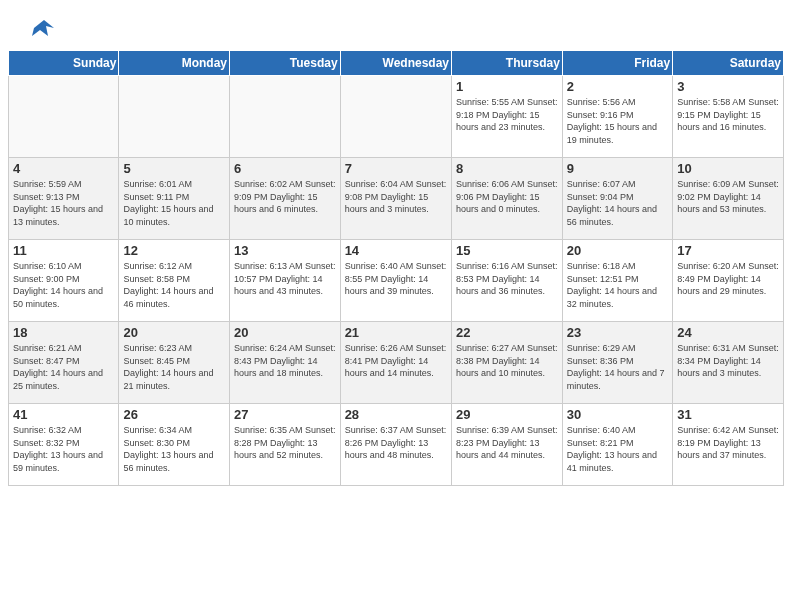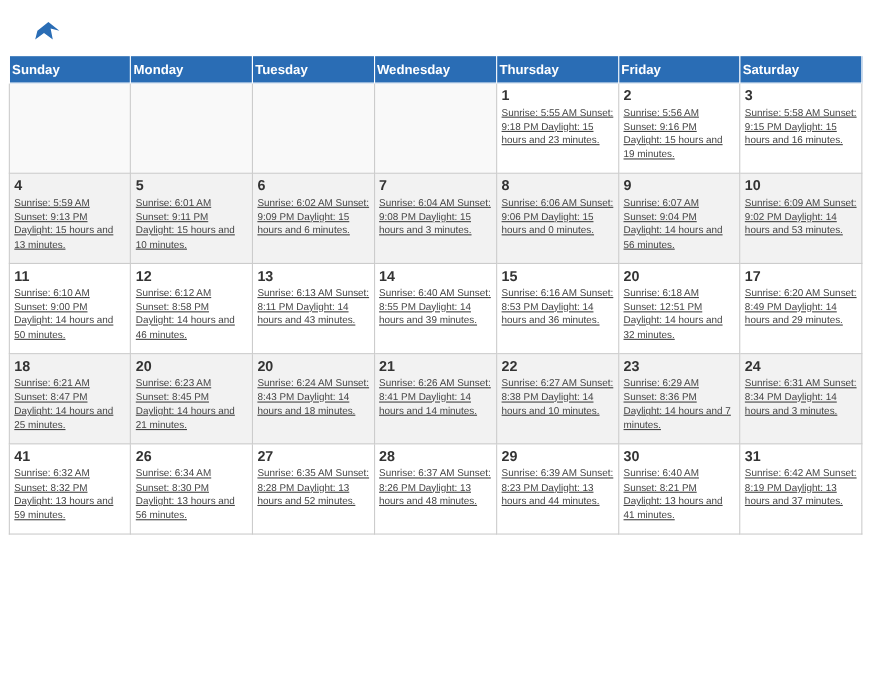--- a/index.html
+++ b/index.html
@@ -11,28 +11,28 @@
     .logo-text-general { font-size: 18px; font-weight: bold; color: #333; }
     .logo-text-blue { font-size: 18px; font-weight: bold; color: #2a6db5; }
     .logo-icon { width: 28px; height: 22px; margin-left: 2px; }
 
     .title-block { text-align: right; }
     .month-year { font-size: 36px; color: #333; font-weight: 300; }
     .location { font-size: 15px; color: #555; }
 
     .calendar { width: 100%; border-collapse: collapse; margin: 0 0 0 0; }
 
-    .day-header { background: #2a6db5; color: #fff; text-align: left; font-size: 12px; font-weight: bold; padding: 5px 2px; border: 1px solid #fff; }
+    .day-header { background: #2a6db5; color: #fff; text-align: right; font-size: 12px; font-weight: bold; padding: 5px 2px; border: 1px solid #fff; }
 
     .cal-cell { vertical-align: top; border: 1px solid #ccc; padding: 3px 4px; width: 113px; font-size: 9.5px; color: #333; background: #fff; height: 82px; }
     .cal-cell.empty { background: #f9f9f9; }
     .cal-cell.alt-row { background: #f2f2f2; }
 
     .day-num { font-size: 13px; font-weight: bold; color: #333; margin-bottom: 2px; }
-    .cell-info { font-size: 9px; color: #444; line-height: 1.4; text-decoration: underline; }
+    .cell-info { font-size: 9px; color: #444; line-height: 1.4; }
 
     .calendar-wrapper { padding: 0 8px 8px 8px; }
   </style>
 </head>
 <body>
 
 <div class="header">
   <div class="logo">
     <div style="display:flex;flex-direction:column;line-height:1.1;">
       <div style="display:flex;align-items:center;">
@@ -153,21 +153,21 @@
           <td class="cal-cell">
             <div class="day-num">12</div>
             <div class="cell-info">Sunrise: 6:12 AM
 Sunset: 8:58 PM
 Daylight: 14 hours
 and 46 minutes.</div>
           </td>
           <td class="cal-cell">
             <div class="day-num">13</div>
             <div class="cell-info">Sunrise: 6:13 AM
-Sunset: 8:11 PM
+Sunset: 10:57 PM
 Daylight: 14 hours
 and 43 minutes.</div>
           </td>
           <td class="cal-cell">
             <div class="day-num">14</div>
             <div class="cell-info">Sunrise: 6:40 AM
 Sunset: 8:55 PM
 Daylight: 14 hours
 and 39 minutes.</div>
           </td>

